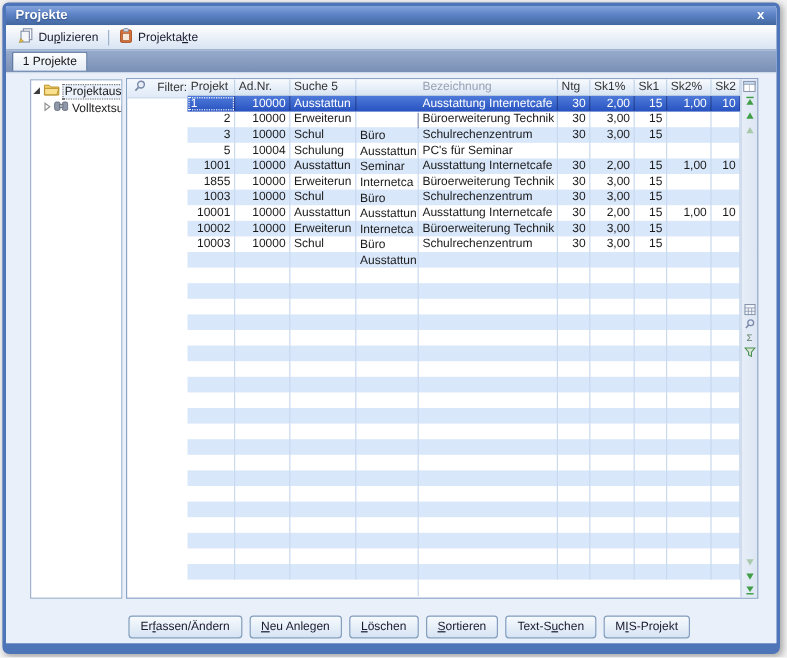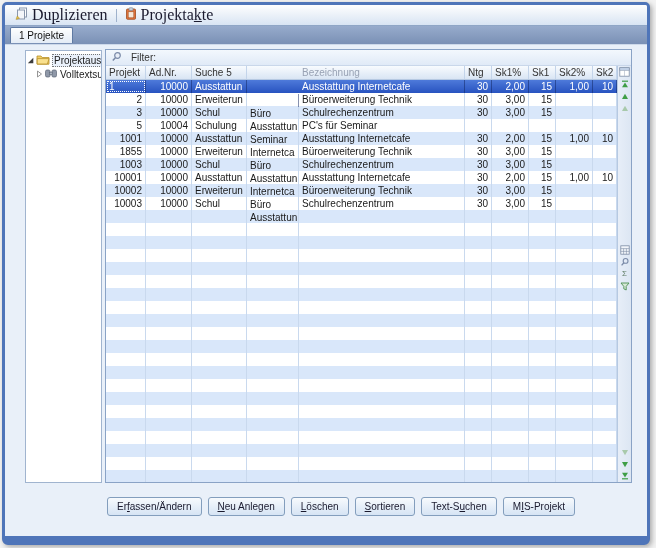--- a/index.html
+++ b/index.html
@@ -10,41 +10,41 @@
           overflow:hidden; display:flex; flex-direction:column; background:#e9f0f9;
           box-shadow:2px 2px 5px rgba(0,0,0,.3);}
   
   .titlebar{height:16px; flex:0 0 16px; display:flex; align-items:center; padding:0 8px;
             background:linear-gradient(#84a3dd 0%, #5d83c6 45%, #42669e 100%);}
   .titlebar .title{color:#fff; font-size:11px; font-weight:bold; text-shadow:0 1px 1px #2a4a80;}
   .close-x{margin-left:auto; color:#fff; font-size:11px; font-weight:bold; line-height:1; cursor:default; padding:0 2px;}
   
   .toolbar{height:20px; flex:0 0 20px; display:flex; align-items:center; padding-left:5px;
            background:linear-gradient(#fefefe,#d8e4f3); border-bottom:1px solid #8fa6c6;}
-  .tbtn{display:flex; align-items:center; gap:4px; font-size:16px; color:#1a1a2e; padding:1px 5px; background:transparent; border:none;font-family:Liberation Serif, serif;}
+  .tbtn{display:flex; align-items:center; gap:4px; font-size:10px; color:#1a1a2e; padding:1px 5px; background:transparent; border:none;}
   .tsep{width:1px; height:13px; background:#9fb2cc; margin:0 3px;}
   u{text-decoration:underline;}
   
   .tabstrip{height:18px; flex:0 0 18px; background:linear-gradient(#97abcc,#7a90b5);
             display:flex; align-items:center; padding-left:5px;}
   .tab{height:15px; line-height:15px; padding:0 8px; font-size:10px; color:#111;
        background:linear-gradient(#fdfefe,#e4ecf6); border:1px solid #5f7aa3; border-bottom:none;
        border-radius:2px 2px 0 0;}
   
   .content{flex:1; position:relative; background:#e9f0f9; border-top:1px solid #cdd9ea;}
   
   .tree-panel{position:absolute; left:20px; top:5px; width:77px; height:433px; box-sizing:border-box;
               background:#fff; border:1px solid #a0b4cf; font-size:10px; color:#1a1a1a; padding:2px 1px; overflow:hidden;}
   .tree-row{display:flex; align-items:center; gap:2px; height:14px; white-space:nowrap;}
   .tree-row.child{margin-left:9px;}
   .tree-label{padding:0 1px;}
   .tree-label.sel{border:1px dotted #777; background:#eaf1fb;}
   
   .grid-panel{position:absolute; left:100px; top:4px; width:527px; height:434px; box-sizing:border-box;
-              background:#fff; border:1px solid #8aa3c6; display:flex; flex-direction:column; overflow:hidden;}
+              background:#fff; border:1px solid #8aa3c6; display:flex; overflow:hidden;}
   .gfilter{height:15px; flex:0 0 15px; display:flex; align-items:center; gap:8px; padding-left:5px;
            background:linear-gradient(#f3f8fd,#e0eaf7); border-bottom:1px solid #c9d7ea; font-size:10px; color:#333;}
   .grid-main{flex:1; display:flex; overflow:hidden;}
   .grid-cols{flex:1; overflow:hidden; display:flex; flex-direction:column;}
   .ghead{display:flex; height:13px; flex:0 0 13px; background:linear-gradient(#f8fbfe,#d9e5f4);
          border-bottom:1px solid #b6c9e2;}
   .gcell{box-sizing:border-box; padding:0 3px; border-right:1px solid #c9d9ee; overflow:hidden;
          white-space:nowrap; height:13px; line-height:13px; font-size:10px;}
   .hcell{color:#333; text-align:left; border-right:1px solid #c3d4ea;}
   .hcell.muted{color:#98a2b4;}
@@ -69,20 +69,24 @@
   .footer{position:absolute; left:102px; top:452px; display:flex; gap:6px;}
   .fbtn{height:19px; padding:0 9px; font-size:10px; color:#1a1a2e;
         background:linear-gradient(#f7fafd,#d6e4f4); border:1px solid #839ebd; border-radius:3px;}
 </style>
 </head>
 <body>
 
 <div class="page">
   <div class="window">
 
+    <div class="titlebar">
+      <span class="title">Projekte</span>
+      <span class="close-x">x</span>
+    </div>
 
     <div class="toolbar">
       <button class="tbtn">
         <span>
           <svg width="13" height="13" viewBox="0 0 13 13">
               <rect x="4.5" y="1" width="7" height="9" fill="#fff" stroke="#8a97ad"></rect>
               <rect x="2.5" y="3" width="7" height="9" fill="#f4f6fa" stroke="#8a97ad"></rect>
               <path d="M1 12.5 L4.5 11.2 L2.3 9 Z" fill="#e8c24a" stroke="#a8861f" stroke-width="0.5"></path>
             </svg>
         </span>

